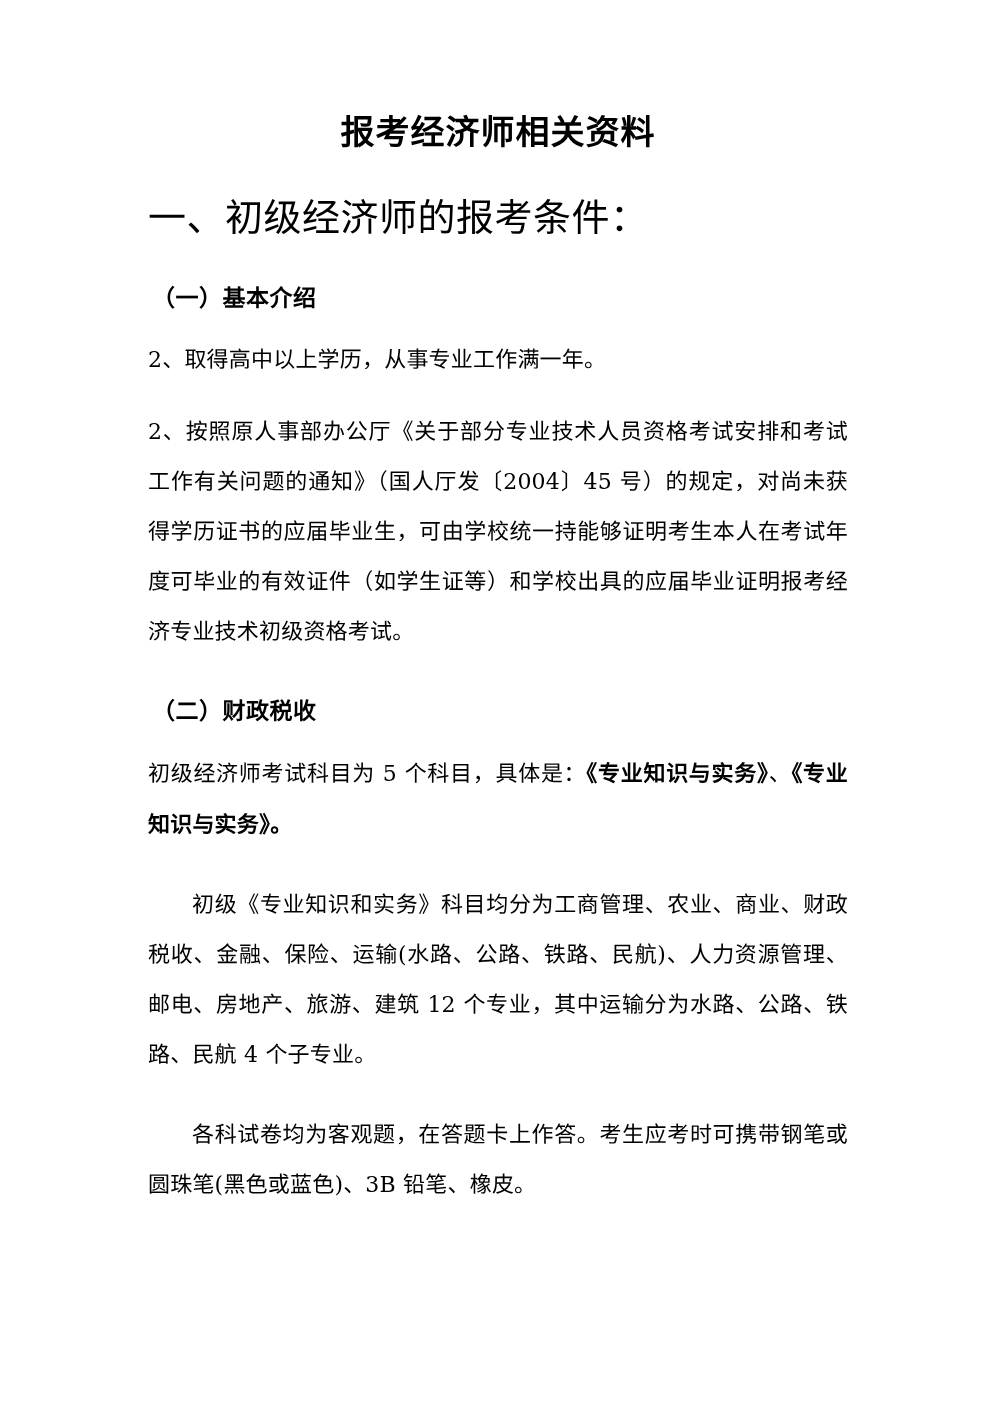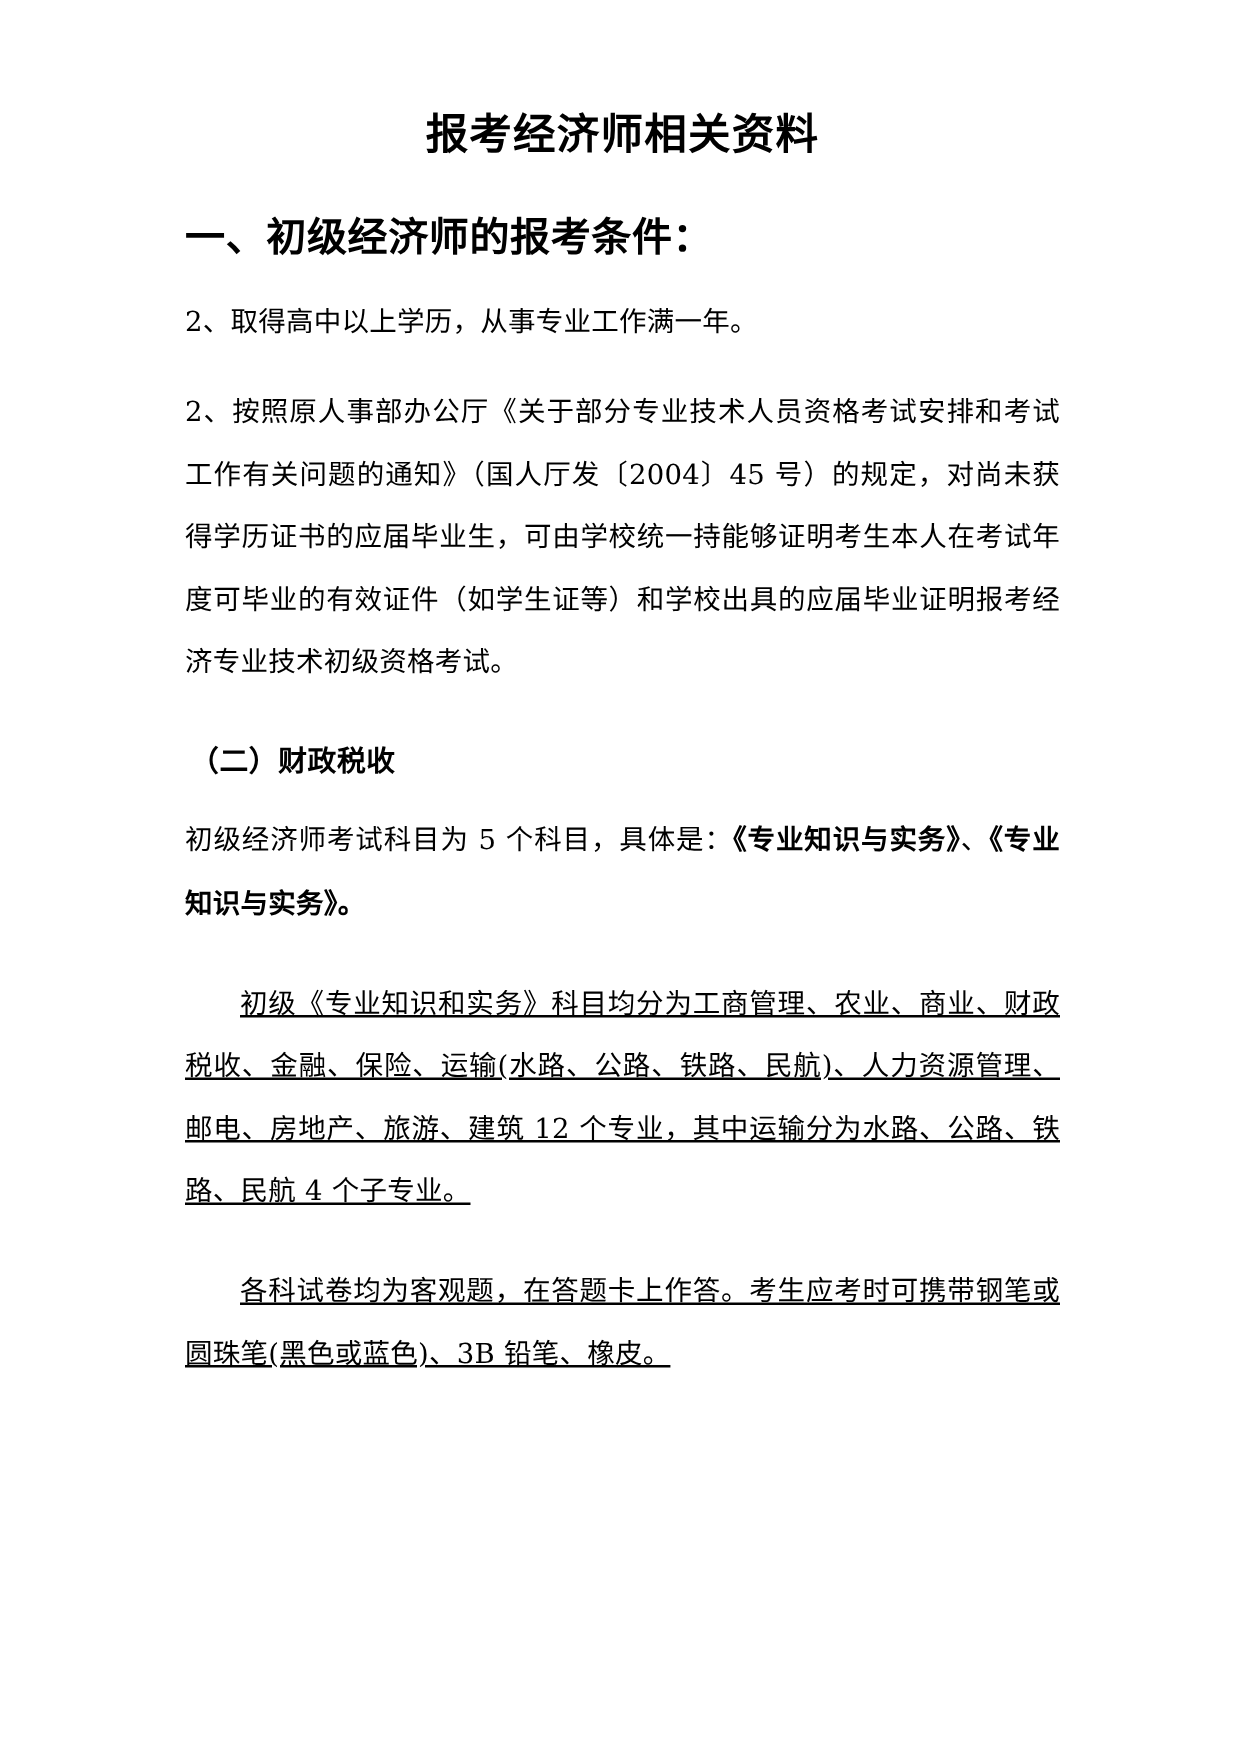--- a/index.html
+++ b/index.html
@@ -24,26 +24,26 @@
     left: 148px;
     top: 0;
     width: 700px;
   }
   .doc-title {
     font-size: 34px;
     font-weight: bold;
     text-align: center;
     line-height: 1.2;
     margin: 0;
-    padding-top: 88px;
+    padding-top: 112px;
     letter-spacing: 1px;
   }
   .h1 {
-    font-size: 32px;
-    font-weight: bold;
+    font-size: 38px;
+    font-weight: normal;
     line-height: 1.35;
     margin: 0;
     padding-top: 40px;
     letter-spacing: 0.5px;
   }
   .h2 {
     font-size: 23px;
     font-weight: bold;
     line-height: 1.35;
     margin: 0;
@@ -58,36 +58,36 @@
     padding-top: 22px;
     text-align: justify;
     text-justify: inter-ideograph;
     letter-spacing: 0.2px;
   }
   .para.indent {
     text-indent: 44px;
   }
   .para.gap-lg {
     padding-top: 30px;
-    text-decoration: underline;
   }
   b, .bold {
     font-weight: bold;
   }
 </style>
 </head>
 <body>
 
 <div class="page">
   <div class="content">
 
     <h1 class="doc-title">报考经济师相关资料</h1>
 
     <h2 class="h1">一、初级经济师的报考条件：</h2>
 
+    <h3 class="h2">（一）基本介绍</h3>
 
     <p class="para">2、取得高中以上学历，从事专业工作满一年。</p>
 
     <p class="para">2、按照原人事部办公厅《关于部分专业技术人员资格考试安排和考试工作有关问题的通知》（国人厅发〔2004〕45 号）的规定，对尚未获得学历证书的应届毕业生，可由学校统一持能够证明考生本人在考试年度可毕业的有效证件（如学生证等）和学校出具的应届毕业证明报考经济专业技术初级资格考试。</p>
 
     <h3 class="h2">（二）财政税收</h3>
 
     <p class="para"><span>初级经济师考试科目为 5 个科目，具体是：</span><b>《专业知识与实务》</b><span>、</span><b>《专业知识与实务》。</b></p>
 
     <p class="para indent gap-lg">初级《专业知识和实务》科目均分为工商管理、农业、商业、财政税收、金融、保险、运输(水路、公路、铁路、民航)、人力资源管理、邮电、房地产、旅游、建筑 12 个专业，其中运输分为水路、公路、铁路、民航 4 个子专业。</p>

